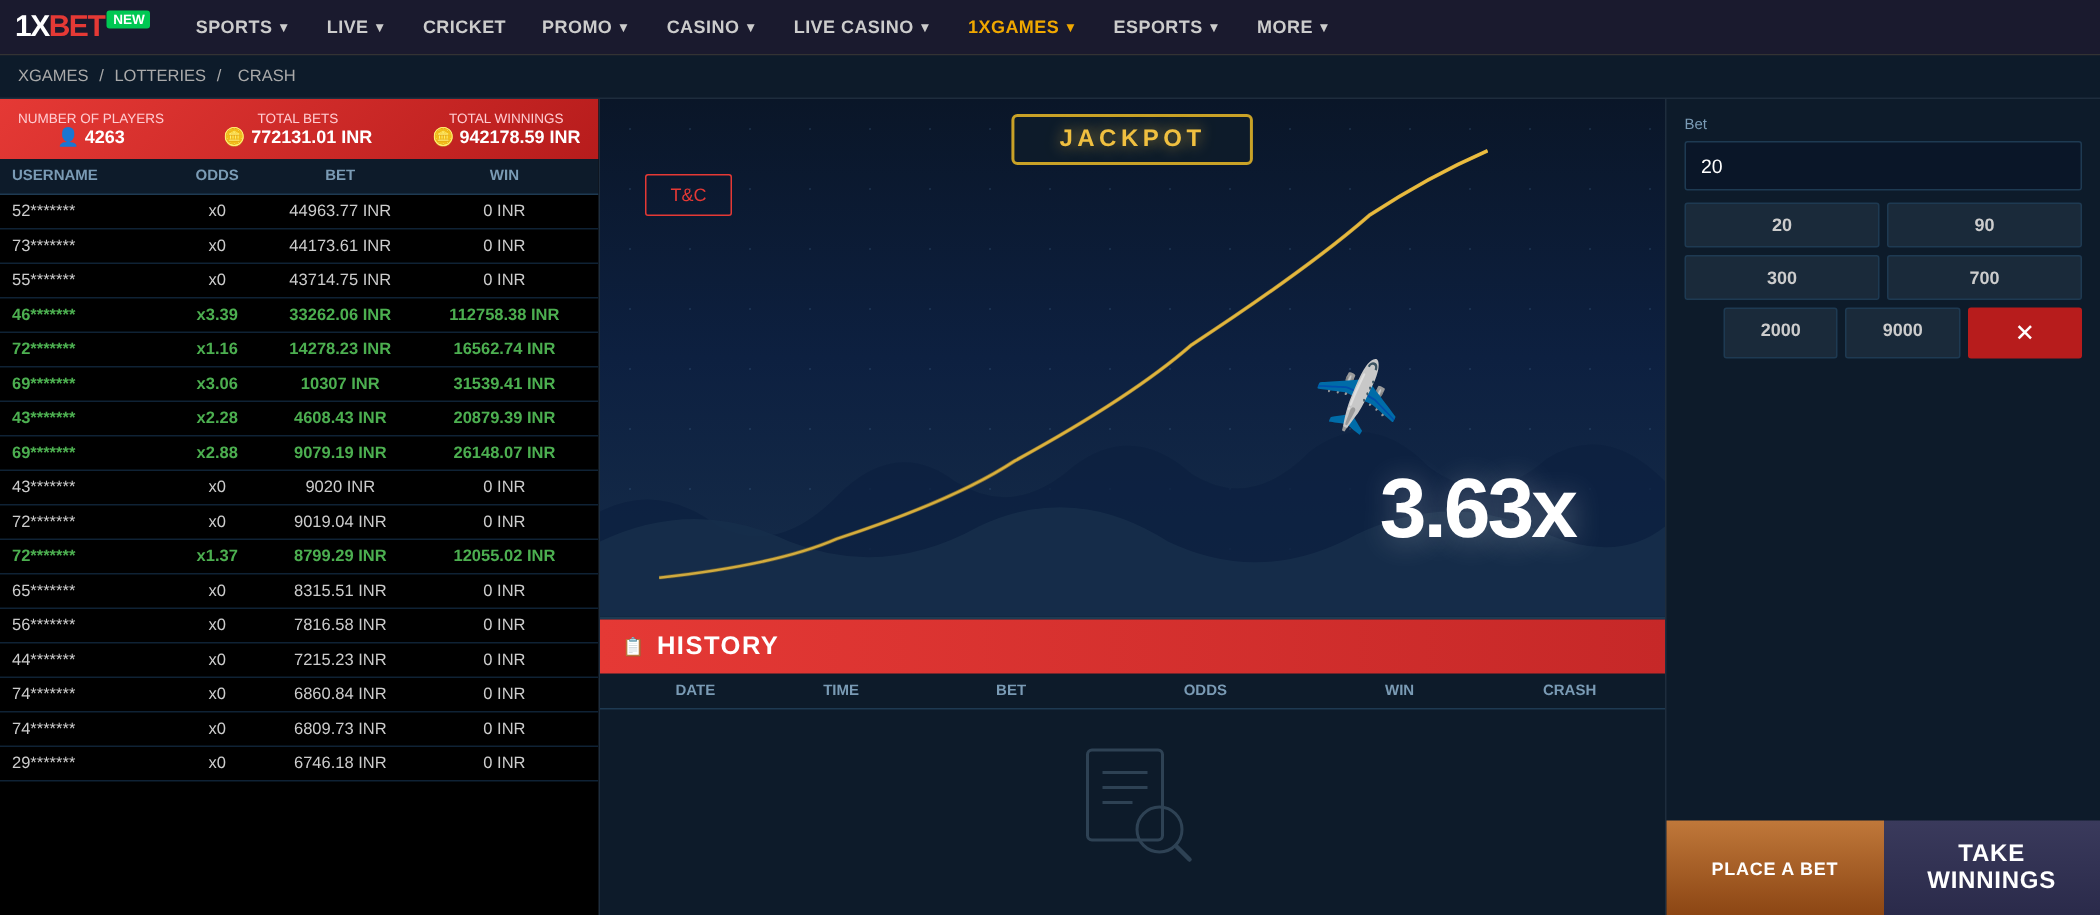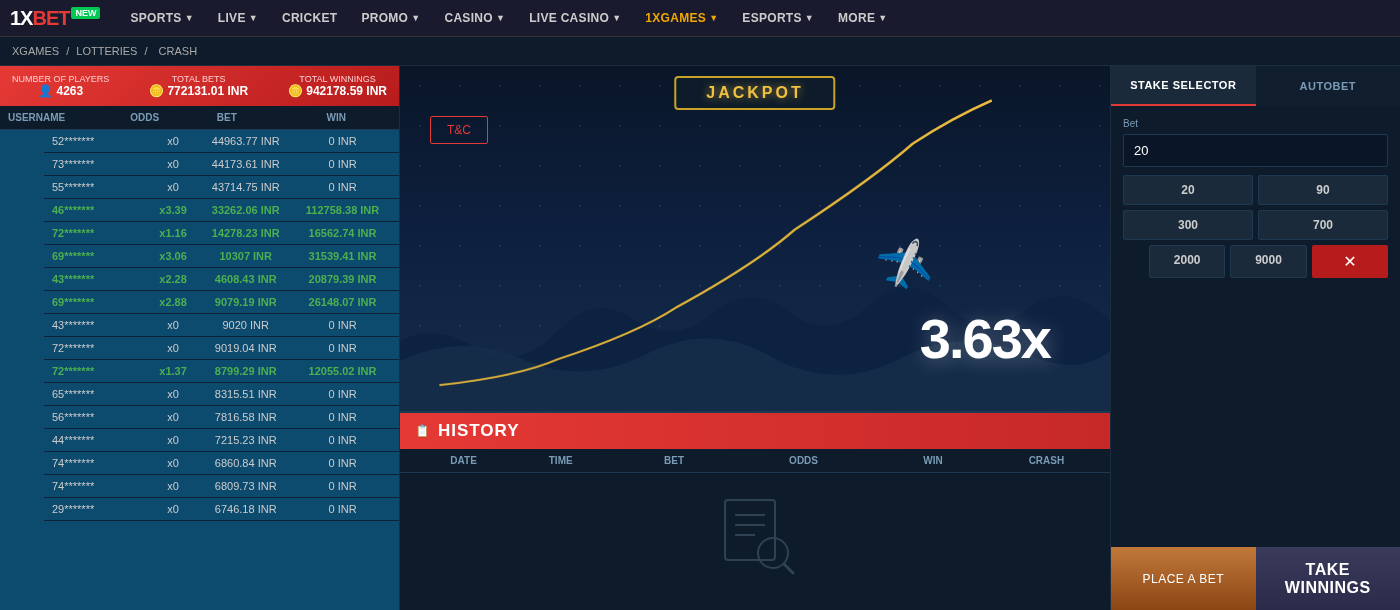--- a/index.html
+++ b/index.html
@@ -19,31 +19,31 @@
 
     
     .breadcrumb { background: #0d1b2a; padding: 8px 12px; font-size: 11px; color: #aaa; border-bottom: 1px solid #1e2d3d; }
     .breadcrumb a { color: #aaa; text-decoration: none; }
     .breadcrumb span { margin: 0 4px; }
 
     
     .main { display: flex; height: calc(610px - 37px - 28px); }
 
     
-    .left-panel { width: 400px; flex-shrink: 0; background: #0c4a6e; border-right: 1px solid #1e2d3d; overflow: hidden; display: flex; flex-direction: column; }
+    .left-panel { width: 400px; flex-shrink: 0; background: #000000; border-right: 1px solid #1e2d3d; overflow: hidden; display: flex; flex-direction: column; }
     .stats-bar { background: linear-gradient(135deg, #e53935, #b71c1c); padding: 8px 12px; display: flex; justify-content: space-between; align-items: center; }
     .stat-item { text-align: center; }
     .stat-label { font-size: 9px; color: #ffcdd2; text-transform: uppercase; }
     .stat-value { font-size: 12px; font-weight: bold; color: #fff; }
 
     .table-header { display: grid; grid-template-columns: 2fr 1fr 2fr 2fr; padding: 6px 8px; background: #0d1b2a; border-bottom: 1px solid #1e3a52; }
     .th { font-size: 10px; color: #7a9bb5; text-transform: uppercase; font-weight: 600; text-align: center; }
     .th:first-child { text-align: left; }
 
-    .table-body { overflow-y: auto; flex: 1; padding-left: 44px; }
+    .table-body { overflow-y: auto; flex: 1; }
     .table-row { display: grid; grid-template-columns: 2fr 1fr 2fr 2fr; padding: 5px 8px; border-bottom: 1px solid #0f2235; align-items: center; }
     .td { font-size: 11px; color: #ccc; text-align: center; }
     .td:first-child { text-align: left; }
     .td.win { color: #4caf50; font-weight: 600; }
     .td.odds-win { color: #4caf50; font-weight: 600; }
 
     
     .game-area { flex: 1; position: relative; background: linear-gradient(180deg, #0a1628 0%, #0d2040 50%, #162d4a 100%); overflow: hidden; }
 
     
@@ -84,21 +84,21 @@
 
     .stake-body { padding: 12px; flex: 1; }
     .bet-label { font-size: 10px; color: #7a9bb5; margin-bottom: 5px; }
     .bet-input { width: 100%; background: #0a1628; border: 1px solid #1e3a52; color: #fff; padding: 8px 10px; font-size: 13px; border-radius: 2px; margin-bottom: 8px; }
     .quick-bets { display: grid; grid-template-columns: 1fr 1fr; gap: 5px; margin-bottom: 5px; }
     .quick-bet-btn { background: #1a2a3a; border: 1px solid #1e3a52; color: #ccc; padding: 7px; font-size: 12px; font-weight: 600; cursor: pointer; border-radius: 2px; text-align: center; }
     .quick-bets-2 { display: grid; grid-template-columns: 1fr 1fr 1fr; gap: 5px; margin-bottom: 12px; padding-left: 26px; }
     .quick-bet-red { background: #b71c1c; border: none; color: #fff; padding: 7px; font-size: 16px; cursor: pointer; border-radius: 2px; text-align: center; }
 
     .action-btns { display: grid; grid-template-columns: 1fr 1fr; gap: 0; }
-    .place-bet-btn { background: linear-gradient(180deg, #c0783a, #8b4513); color: #fff; border: none; padding: 14px; font-size: 12px; font-weight: 400; cursor: pointer; text-transform: uppercase; letter-spacing: 0.5px; }
+    .place-bet-btn { background: linear-gradient(180deg, #c0783a, #8b4513); color: #fff; border: none; padding: 14px; font-size: 12px; font-weight: 700; cursor: pointer; text-transform: uppercase; letter-spacing: 0.5px; }
     .take-winnings-btn { background: linear-gradient(180deg, #3a3a5c, #2a2a4a); color: #fff; border: none; padding: 14px; font-size: 16px; font-weight: 700; cursor: pointer; text-transform: uppercase; letter-spacing: 0.5px; }
 
     
     .grid-dots { position: absolute; top: 0; left: 0; width: 100%; height: 100%; background-image: radial-gradient(circle, rgba(100,150,200,0.15) 1px, transparent 1px); background-size: 40px 40px; pointer-events: none; }
 
     
     .table-body::-webkit-scrollbar { width: 4px; }
     .table-body::-webkit-scrollbar-track { background: #0a1628; }
     .table-body::-webkit-scrollbar-thumb { background: #1e3a52; }
   </style>
@@ -328,24 +328,20 @@
             <line x1="20" y1="40" x2="40" y2="40" stroke="#7a9bb5" stroke-width="2"></line>
             <circle cx="58" cy="58" r="15" fill="none" stroke="#7a9bb5" stroke-width="2"></circle>
             <line x1="69" y1="69" x2="78" y2="78" stroke="#7a9bb5" stroke-width="3" stroke-linecap="round"></line>
           </svg>
         </div>
       </div>
     </div>
   </div>
 
   <div class="side-panel">
-    <div class="stake-tabs">
-      <div class="stake-tab active">STAKE SELECTOR</div>
-      <div class="stake-tab inactive">AUTOBET</div>
-    </div>
     <div class="stake-body">
       <div class="bet-label">Bet</div>
       <input class="bet-input" type="text" value="20" style="">
 
       <div class="quick-bets">
         <div class="quick-bet-btn">20</div>
         <div class="quick-bet-btn">90</div>
         <div class="quick-bet-btn">300</div>
         <div class="quick-bet-btn">700</div>
       </div>

